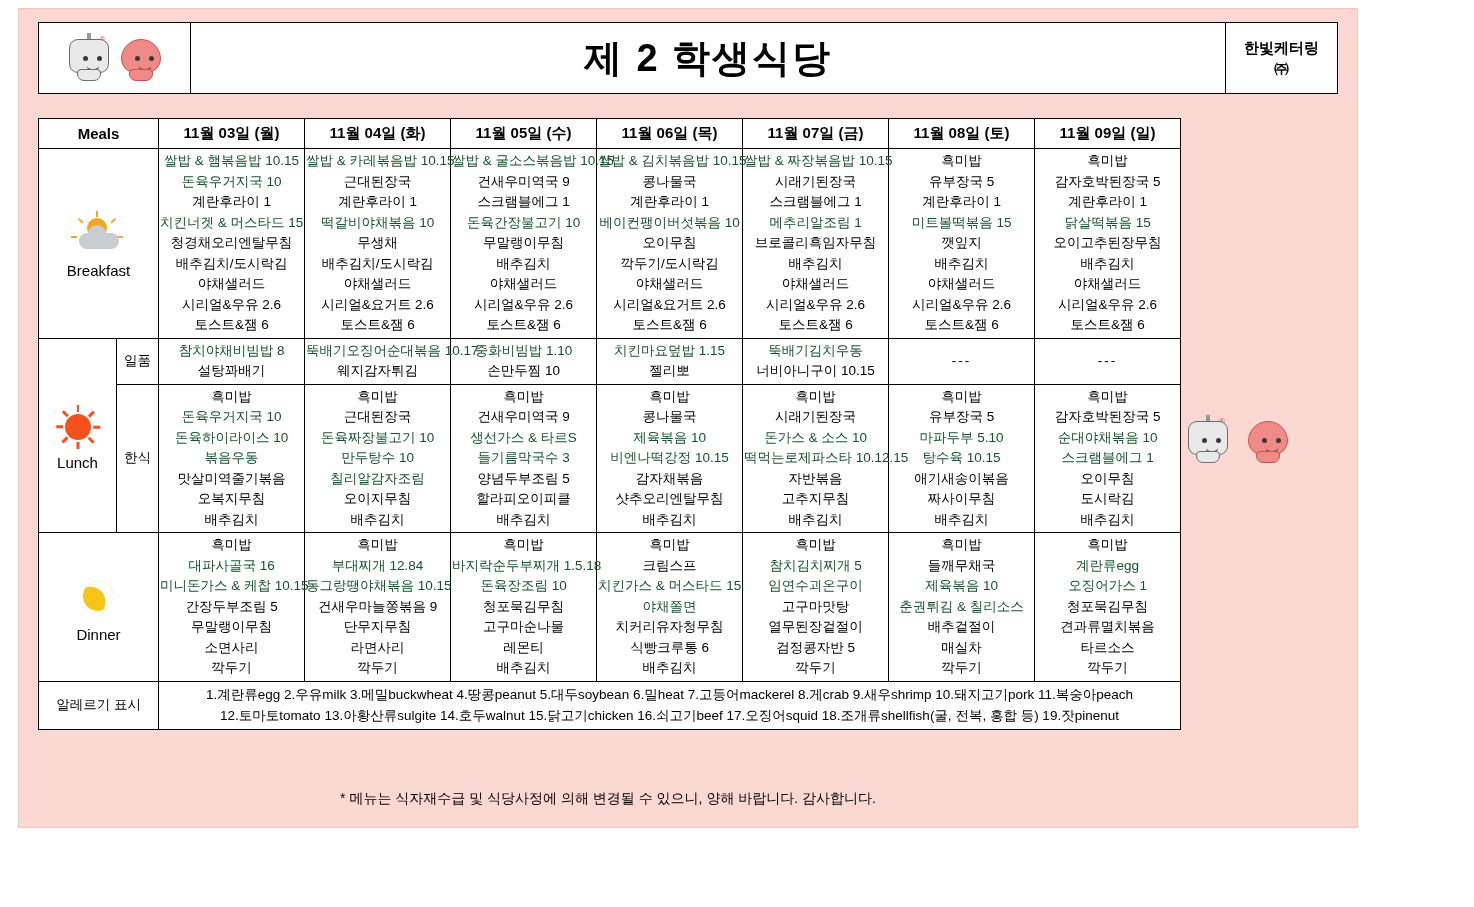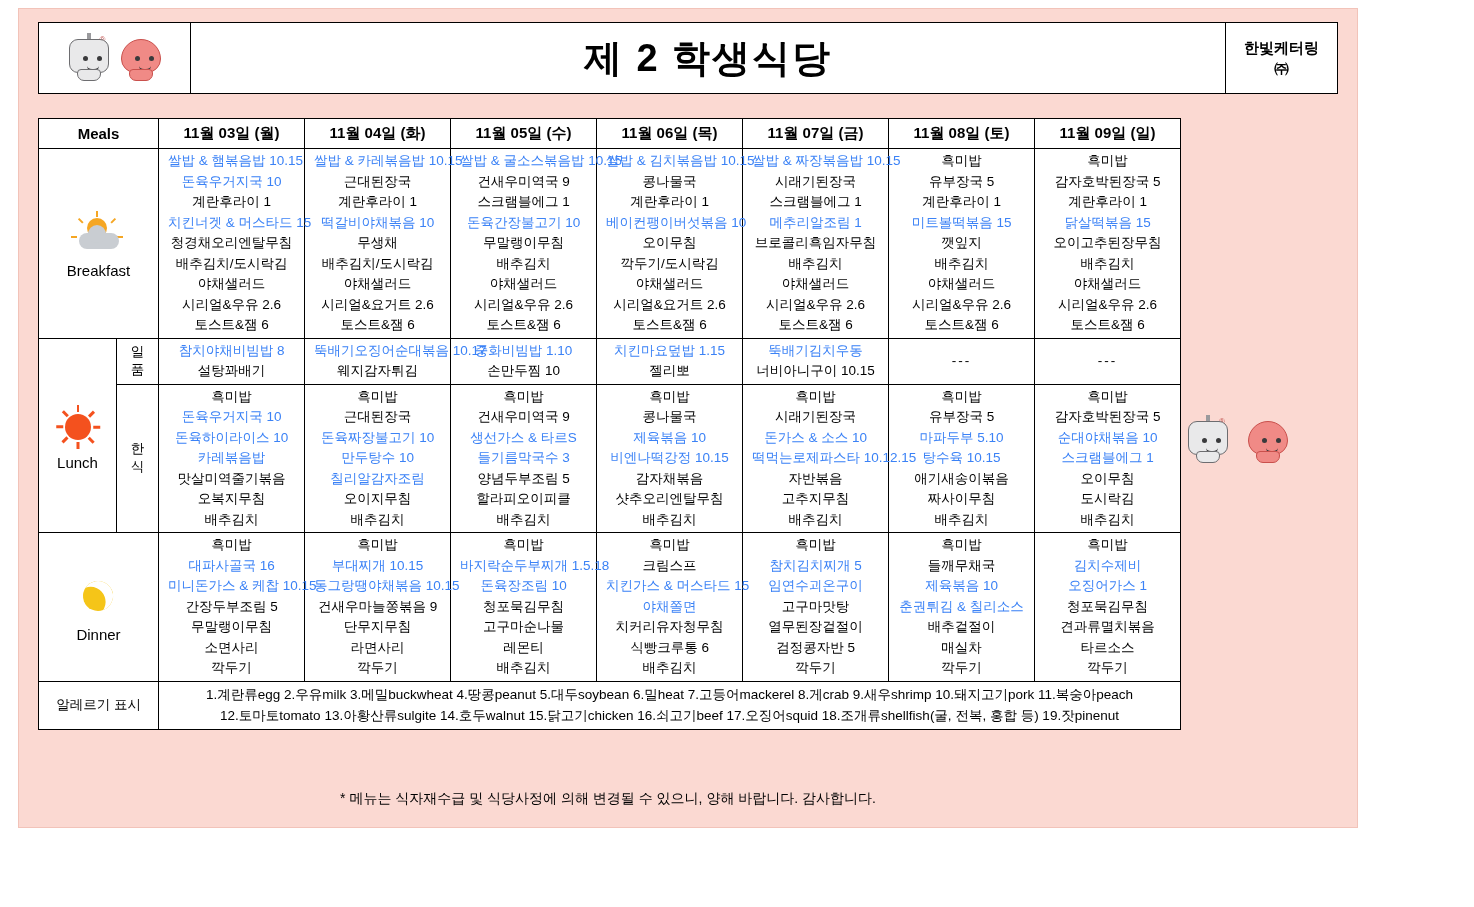--- a/index.html
+++ b/index.html
@@ -91,21 +91,21 @@
     border-collapse: collapse;
     background: #ffffff;
     table-layout: fixed;
   }
   .menu-table td, .menu-table th {
     border: 1px solid #000;
     text-align: center;
     vertical-align: middle;
     font-size: 13.5px;
     color: #000;
-    padding: 2px 9px;
+    padding: 2px 1px;
   }
   .menu-table thead th {
     height: 30px;
     font-size: 15px;
     font-weight: bold;
   }
   .col-meal { width: 78px; }
   .col-sub  { width: 42px; }
   .col-day  { width: 146px; }
   .meal-label {
@@ -113,21 +113,21 @@
   }
   .meal-cell {
     padding: 5px 2px 6px;
   }
   .icon-wrap {
     display: flex; align-items: center; justify-content: center;
     height: 54px;
   }
   .dish-list { line-height: 1.52; font-size: 13.5px; }
   .dish { display: block; white-space: nowrap; }
-  .red { color: #3b82f6; }
+  .red { color: #14532d; }
   .black { color: #000; }
   .dash { letter-spacing: 2px; }
   .allergy-label { font-size: 14px; }
   .allergy-text {
     font-size: 13px; line-height: 1.6; text-align: center; padding: 4px 8px;
   }
   .note {
     position: absolute;
     left: 38px; top: 790px;
     width: 1140px;
@@ -420,21 +420,21 @@
             </div>
           </td>
         </tr>
         <tr>
           <td>한식</td>
           <td class="meal-cell">
             <div class="dish-list">
               <span class="dish black">흑미밥</span>
               <span class="dish red">돈육우거지국 10</span>
               <span class="dish red">돈육하이라이스 10</span>
-              <span class="dish red">카레볶음밥</span>
+              <span class="dish red">볶음우동</span>
               <span class="dish black">맛살미역줄기볶음</span>
               <span class="dish black">오복지무침</span>
               <span class="dish black">배추김치</span>
             </div>
           </td>
           <td class="meal-cell">
             <div class="dish-list">
               <span class="dish black">흑미밥</span>
               <span class="dish black">근대된장국</span>
               <span class="dish red">돈육짜장불고기 10</span>
@@ -516,21 +516,21 @@
               <span class="dish red">미니돈가스 &amp; 케찹 10.15</span>
               <span class="dish black">간장두부조림 5</span>
               <span class="dish black">무말랭이무침</span>
               <span class="dish black">소면사리</span>
               <span class="dish black">깍두기</span>
             </div>
           </td>
           <td class="meal-cell">
             <div class="dish-list">
               <span class="dish black">흑미밥</span>
-              <span class="dish red">부대찌개 10.15</span>
+              <span class="dish red">부대찌개 12.84</span>
               <span class="dish red">동그랑땡야채볶음 10.15</span>
               <span class="dish black">건새우마늘쫑볶음 9</span>
               <span class="dish black">단무지무침</span>
               <span class="dish black">라면사리</span>
               <span class="dish black">깍두기</span>
             </div>
           </td>
           <td class="meal-cell">
             <div class="dish-list">
               <span class="dish black">흑미밥</span>
@@ -571,21 +571,21 @@
               <span class="dish red">제육볶음 10</span>
               <span class="dish red">춘권튀김 &amp; 칠리소스</span>
               <span class="dish black">배추겉절이</span>
               <span class="dish black">매실차</span>
               <span class="dish black">깍두기</span>
             </div>
           </td>
           <td class="meal-cell">
             <div class="dish-list">
               <span class="dish black">흑미밥</span>
-              <span class="dish red">김치수제비</span>
+              <span class="dish red">계란류egg</span>
               <span class="dish red">오징어가스 1</span>
               <span class="dish black">청포묵김무침</span>
               <span class="dish black">견과류멸치볶음</span>
               <span class="dish black">타르소스</span>
               <span class="dish black">깍두기</span>
             </div>
           </td>
         </tr>
         <tr>
           <td colspan="2" class="allergy-label">알레르기 표시</td>

